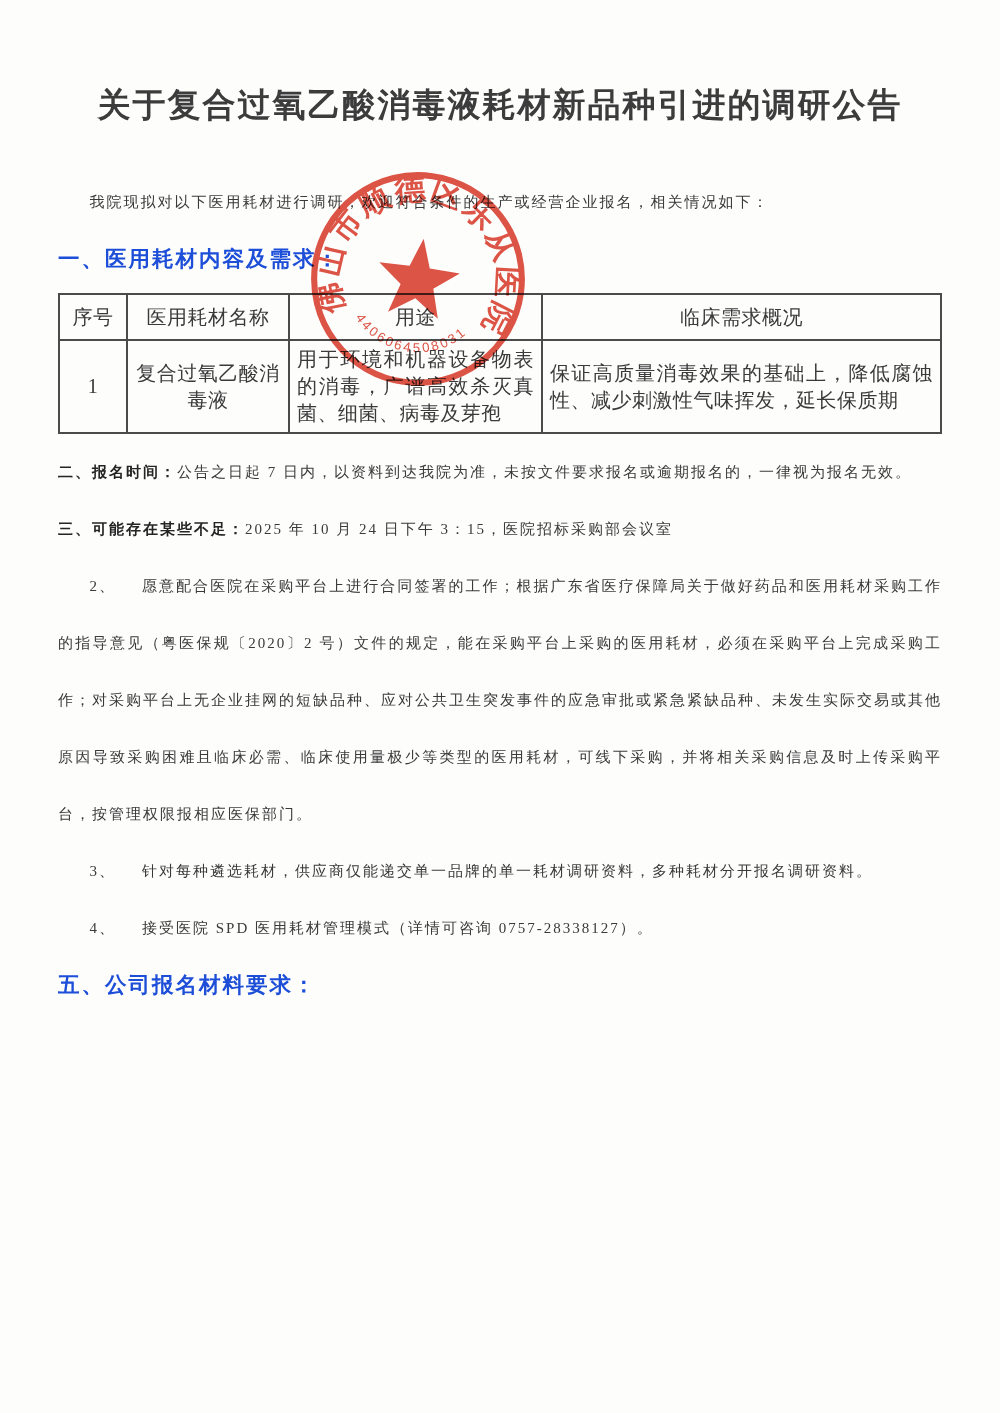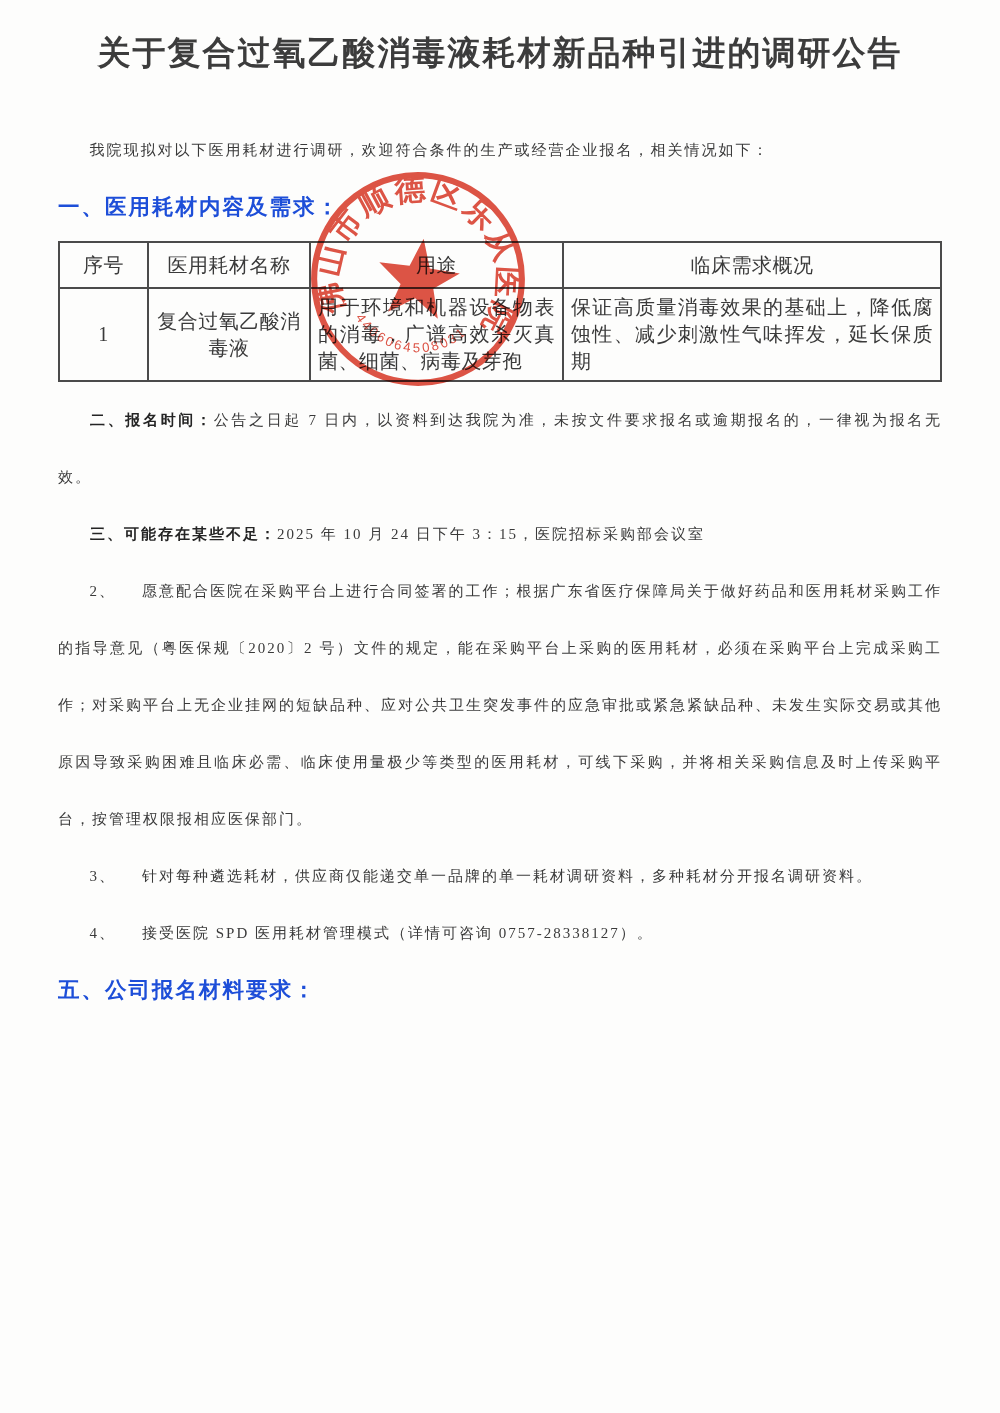--- a/index.html
+++ b/index.html
@@ -6,21 +6,21 @@
   html, body { margin: 0; padding: 0; }
   body {
     width: 1000px; height: 1413px;
     background: #ffffff;
     font-family: "Liberation Serif", "DejaVu Serif", serif;
     color: #3a3a3a;
   }
   .page {
     position: relative;
     width: 1000px; height: 1413px;
-    padding: 24px 58px 0 58px;
+    padding: 76px 58px 0 58px;
     background: #fdfdfc;
     overflow: hidden;
   }
   .title {
     font-size: 33px;
     line-height: 46px;
     font-weight: bold;
     text-align: center;
     letter-spacing: 2px;
     color: #3c3c3c;
@@ -37,21 +37,21 @@
   .indent { text-indent: 2.1em; }
   .bold-para { font-weight: bold; color: #242424; }
   .sec-heading {
     font-size: 21.5px;
     letter-spacing: 2px;
     line-height: 56px;
     font-weight: bold;
     color: #1d4ed8;
     margin: 0;
   }
-  .para b { font-weight: bold; color: #242424; margin-left: 32px; }
+  .para b { font-weight: bold; color: #242424; }
   .item { text-indent: 2.1em; }
   .item .num { padding-right: 26px; }
 
   table.consumables {
     width: 100%;
     border-collapse: collapse;
     table-layout: fixed;
     margin: 6px 0 10px 0;
     background: #fdfdfc;
   }
@@ -61,21 +61,21 @@
     letter-spacing: 0.5px;
     line-height: 27px;
     padding: 5px 7px;
     font-weight: normal;
     color: #3a3a3a;
     vertical-align: middle;
   }
   table.consumables th { text-align: center; height: 46px; }
   td.ctr { text-align: center; }
   td.jst { text-align: justify; height: 88px; }
-  .w-seq { width: 89px; }
+  .w-seq { width: 68px; }
   .w-name { width: 162px; }
   .w-use { width: 253px; }
 
   .seal {
     position: absolute;
     left: 306px; top: 167px;
     width: 224px; height: 224px;
     opacity: 0.87;
     mix-blend-mode: multiply;
     pointer-events: none;

